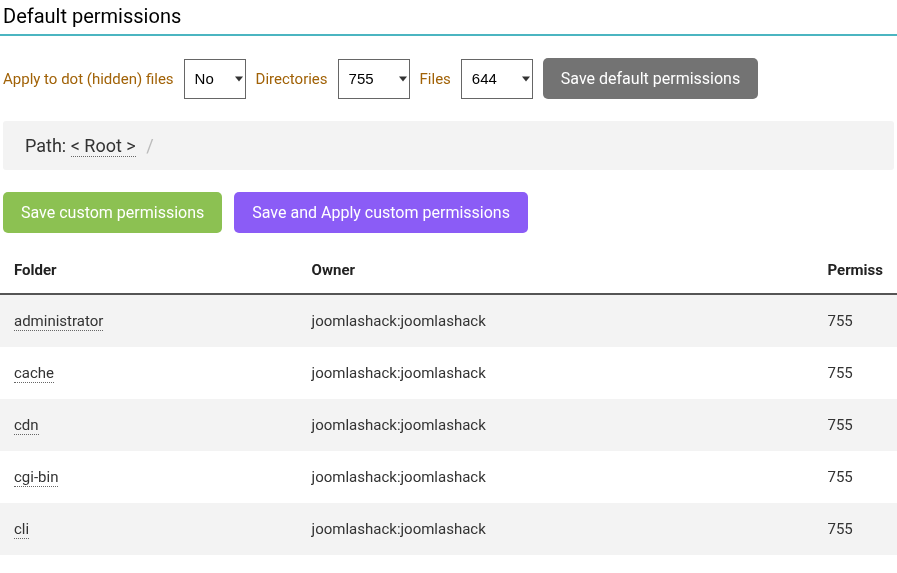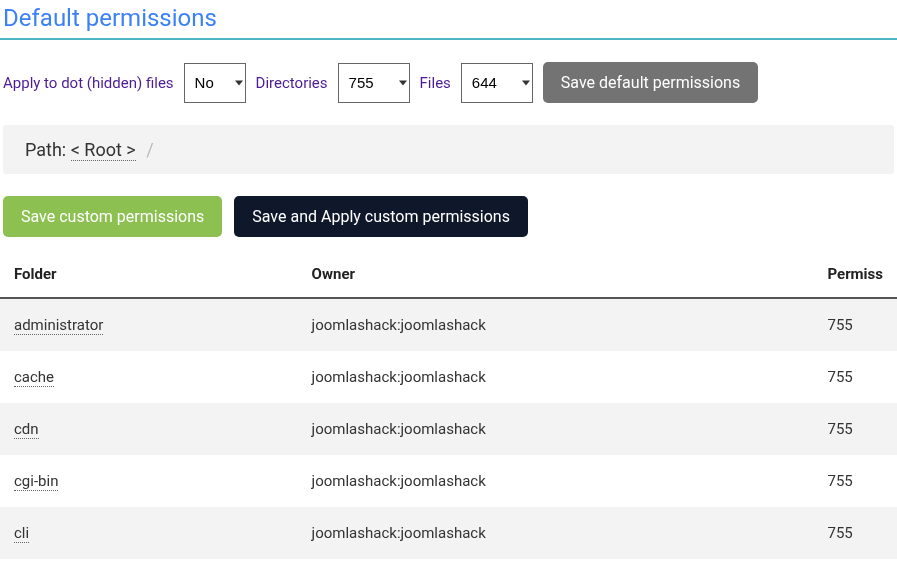--- a/index.html
+++ b/index.html
@@ -7,36 +7,36 @@
   margin: 0;
   padding: 0;
 }
 body {
   font-family: -apple-system, BlinkMacSystemFont, "Segoe UI", Roboto, "Helvetica Neue", Arial, sans-serif;
   font-size: 15px;
   color: #333;
   background: #fff;
 }
 .page-title {
-  font-size: 24px;
+  font-size: 20px;
   font-weight: 400;
-  color: #3b82f6;
+  color: #000000;
   padding: 4px 3px 6px 3px;
   border-bottom: 2px solid #4bb5c1;
   margin-bottom: 22px;
 }
 .controls-row {
   display: flex;
   align-items: center;
   gap: 10px;
   padding: 0 3px 22px 3px;
 }
 .control-label {
   font-size: 15px;
-  color: #4c1d95;
+  color: #a16207;
 }
 .select-wrap {
   position: relative;
   display: inline-block;
 }
 select {
   appearance: none;
   -webkit-appearance: none;
   border: 1px solid #666;
   background: #fff;
@@ -65,21 +65,21 @@
   border: none;
   border-radius: 5px;
   font-size: 16px;
   padding: 11px 18px;
   color: #fff;
   cursor: pointer;
   font-family: inherit;
 }
 .btn-teal { background: #737373; }
 .btn-green { background: #8cc152; }
-.btn-orange { background: #0f172a; }
+.btn-orange { background: #8b5cf6; }
 .breadcrumb {
   background: #f3f3f3;
   padding: 14px 22px;
   margin: 0 3px 22px 3px;
   border-radius: 3px;
   font-size: 18px;
   color: #333;
 }
 .breadcrumb a {
   color: #333;

